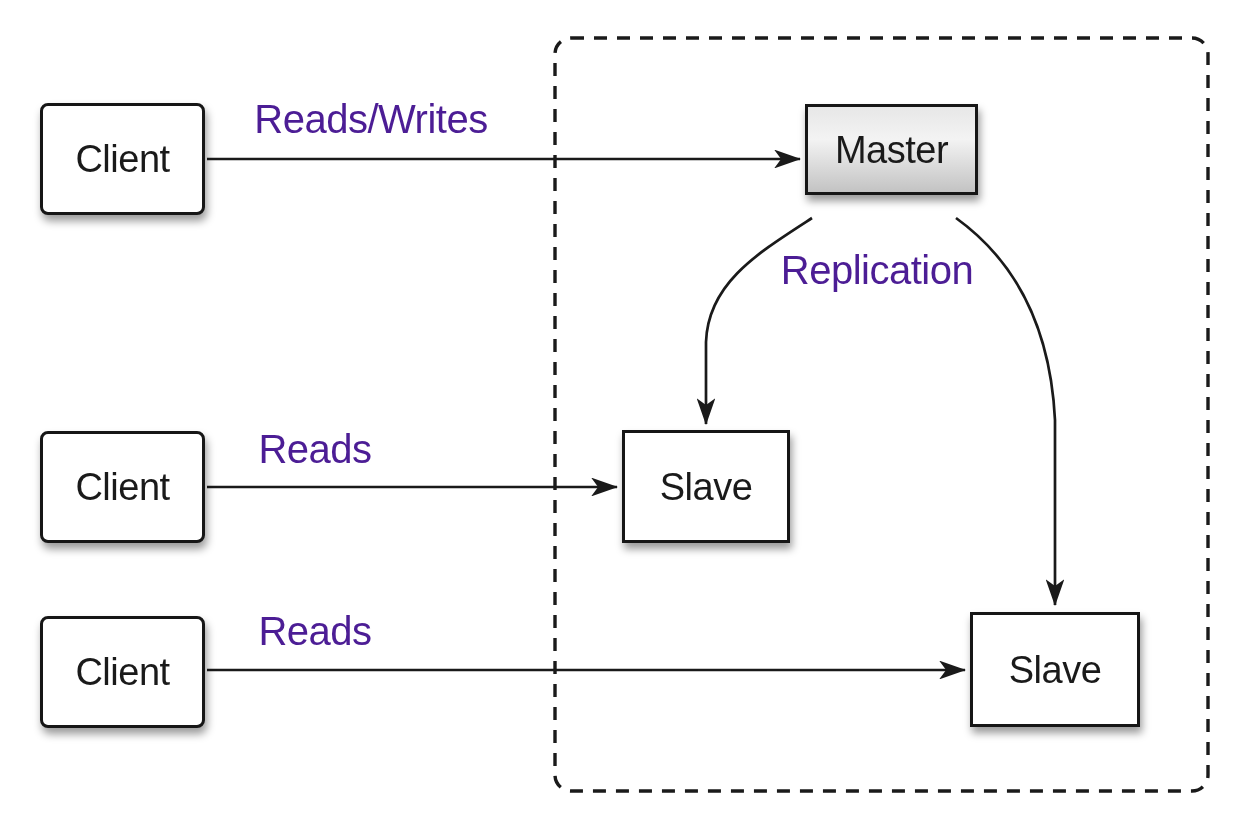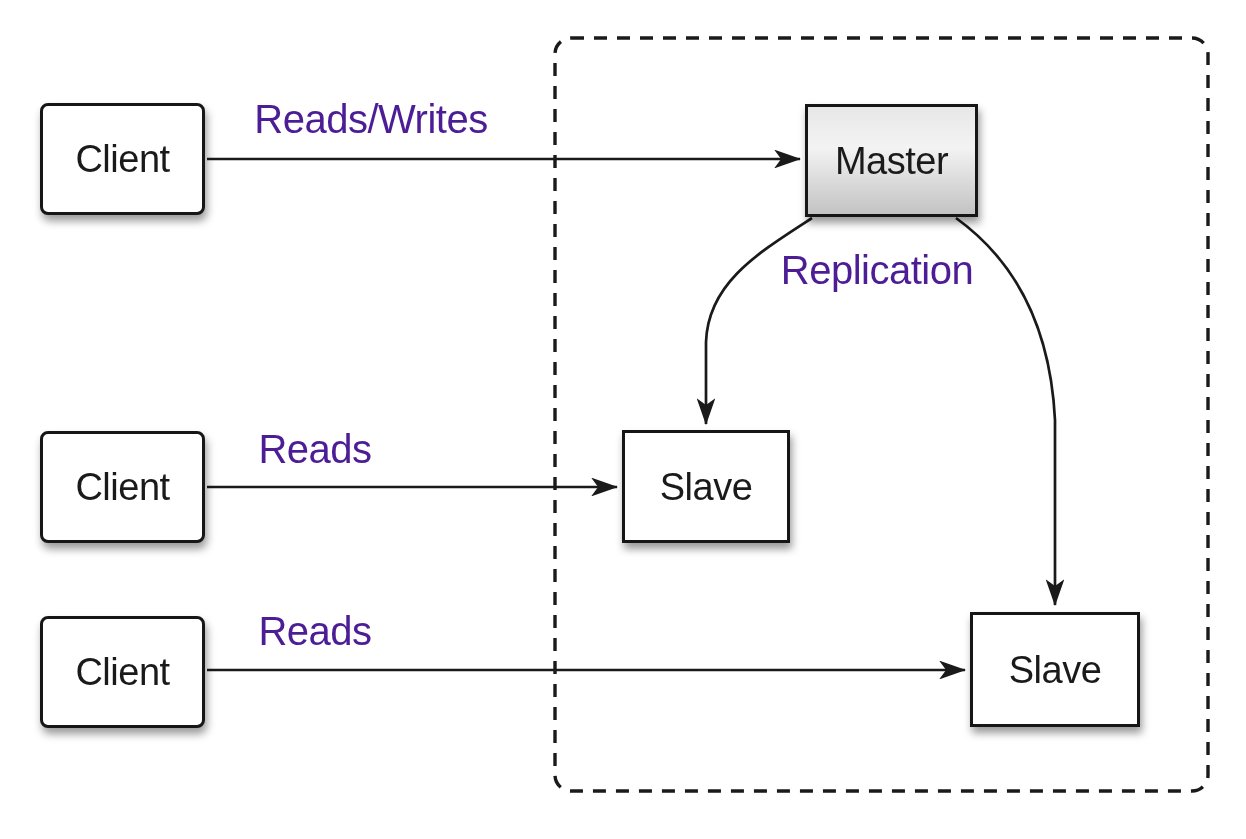--- a/index.html
+++ b/index.html
@@ -40,21 +40,21 @@
   .node.client {
     border-radius: 8px;
     left: 40px;
     width: 165px;
     height: 112px;
   }
   .node.master {
     left: 805px;
     top: 104px;
     width: 173px;
-    height: 113px;
+    height: 91px;
     background: linear-gradient(180deg, #e7e7e7 0%, #f3f3f3 38%, #c3c3c3 100%);
   }
   .node.slave1 { left: 622px; top: 430px; width: 168px; height: 113px; }
   .node.slave2 { left: 970px; top: 612px; width: 170px; height: 115px; }
   .client1 { top: 103px; }
   .client2 { top: 431px; }
   .client3 { top: 616px; }
   .edge-label {
     position: absolute;
     font-size: 40px;

